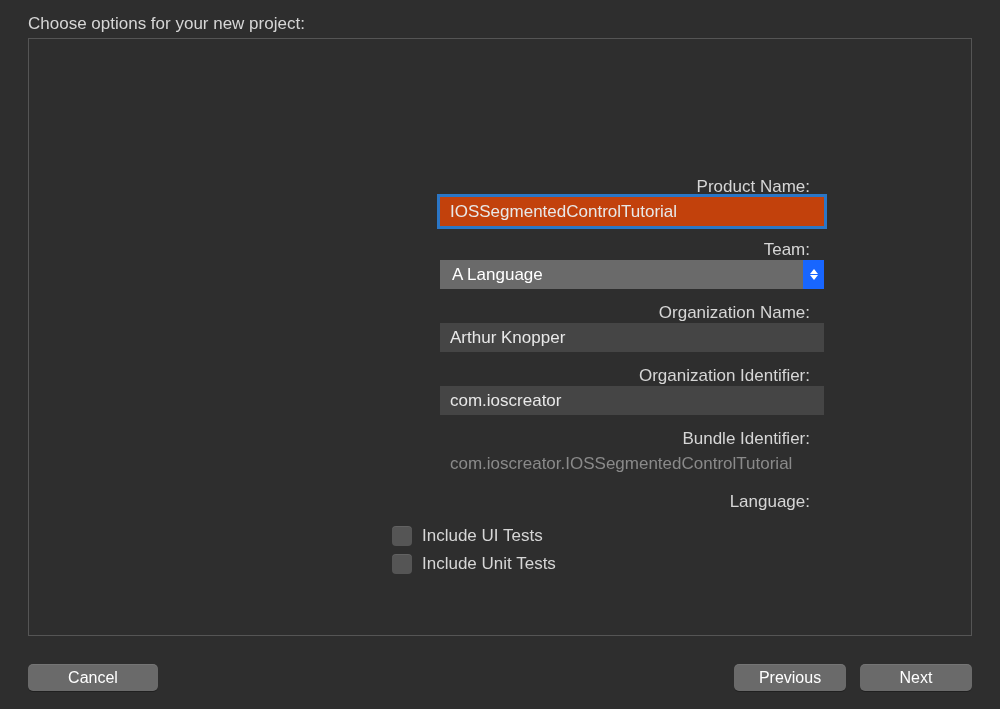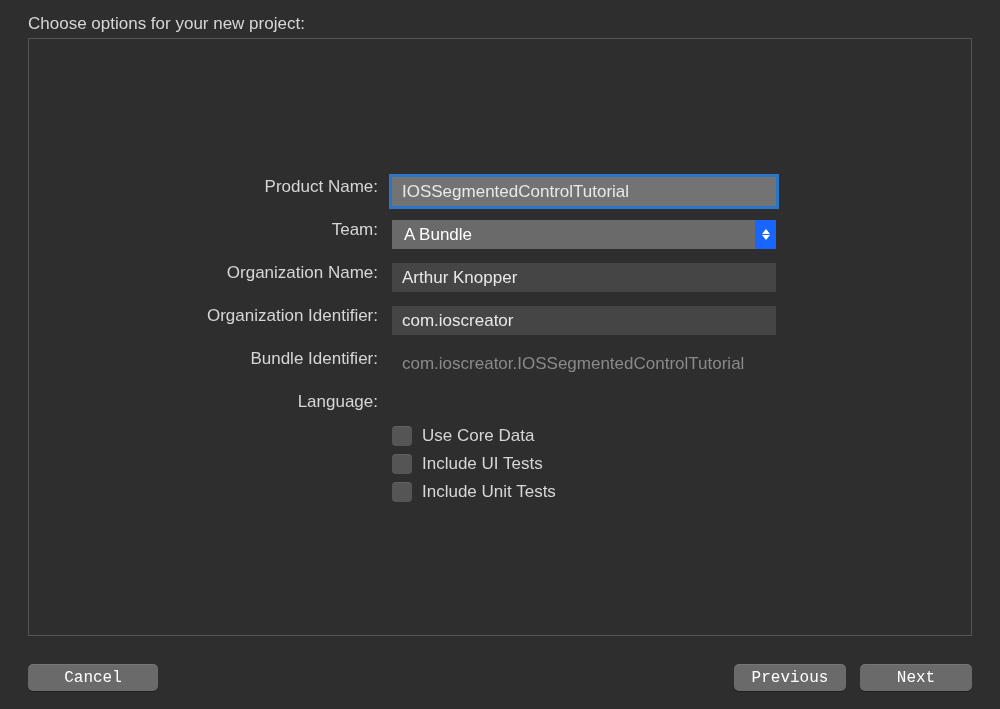--- a/index.html
+++ b/index.html
@@ -30,22 +30,23 @@
       background: #2e2e2e;
     }
     .form {
       position: absolute;
       top: 138px;
       left: 145px;
       width: 650px;
     }
     .row {
       display: flex;
-      align-items: flex-start;
+      align-items: flex-end;
       margin-bottom: 14px;
+      flex-direction: column;
     }
     .row-label {
       width: 218px;
       text-align: right;
       padding-right: 14px;
       color: #d6d6d6;
       font-size: 17px;
     }
     .field {
       width: 384px;
@@ -58,21 +59,21 @@
       border: none;
       color: #e8e8e8;
       font-size: 17px;
       padding: 4px 10px;
       outline: none;
       font-family: inherit;
     }
     .text-input.focused {
       outline: 3px solid #2b76c6;
       outline-offset: 0;
-      background: #737373;
+      background: #c2410c;
     }
     .select-wrap {
       display: flex;
       width: 100%;
       height: 29px;
     }
     .select-body {
       flex: 1;
       background: #6a6a6a;
       color: #ffffff;
@@ -138,21 +139,20 @@
       min-width: 112px;
       background: #6a6a6a;
       color: #ffffff;
       font-size: 16px;
       border: none;
       border-radius: 5px;
       padding: 0 16px;
       margin-left: 14px;
       cursor: pointer;
       box-shadow: 0 1px 0 rgba(0,0,0,0.3), inset 0 1px 0 rgba(255,255,255,0.08);
-      font-family: Liberation Mono, monospace;
     }
     .btn:first-child { margin-left: 0; }
     .btn.cancel { min-width: 130px; }
   </style>
 </head>
 <body>
 
 <div class="header-label">Choose options for your new project:</div>
 
 <div class="content-frame">
@@ -162,21 +162,21 @@
       <div class="row-label">Product Name:</div>
       <div class="field">
         <input class="text-input focused" value="IOSSegmentedControlTutorial" style="">
       </div>
     </div>
 
     <div class="row">
       <div class="row-label">Team:</div>
       <div class="field">
         <div class="select-wrap">
-          <div class="select-body">A Bundle</div>
+          <div class="select-body">A Language</div>
           <div class="select-arrows">
             <div class="arrow-up"></div>
             <div class="arrow-down"></div>
           </div>
         </div>
       </div>
     </div>
 
     <div class="row">
       <div class="row-label">Organization Name:</div>
@@ -197,24 +197,20 @@
       <div class="field">
         <div class="readonly-value">com.ioscreator.IOSSegmentedControlTutorial</div>
       </div>
     </div>
 
     <div class="row">
       <div class="row-label">Language:</div>
     </div>
 
     <div class="check-group">
-      <div class="check-row">
-        <div class="checkbox"></div>
-        <div class="check-label">Use Core Data</div>
-      </div>
       <div class="check-row">
         <div class="checkbox"></div>
         <div class="check-label">Include UI Tests</div>
       </div>
       <div class="check-row">
         <div class="checkbox"></div>
         <div class="check-label">Include Unit Tests</div>
       </div>
     </div>
 

